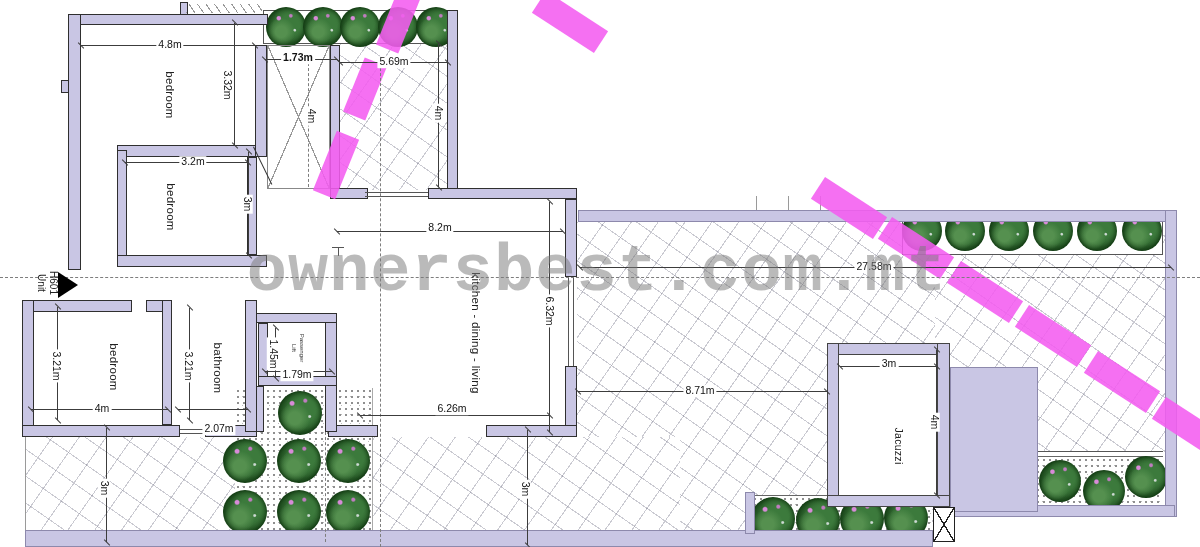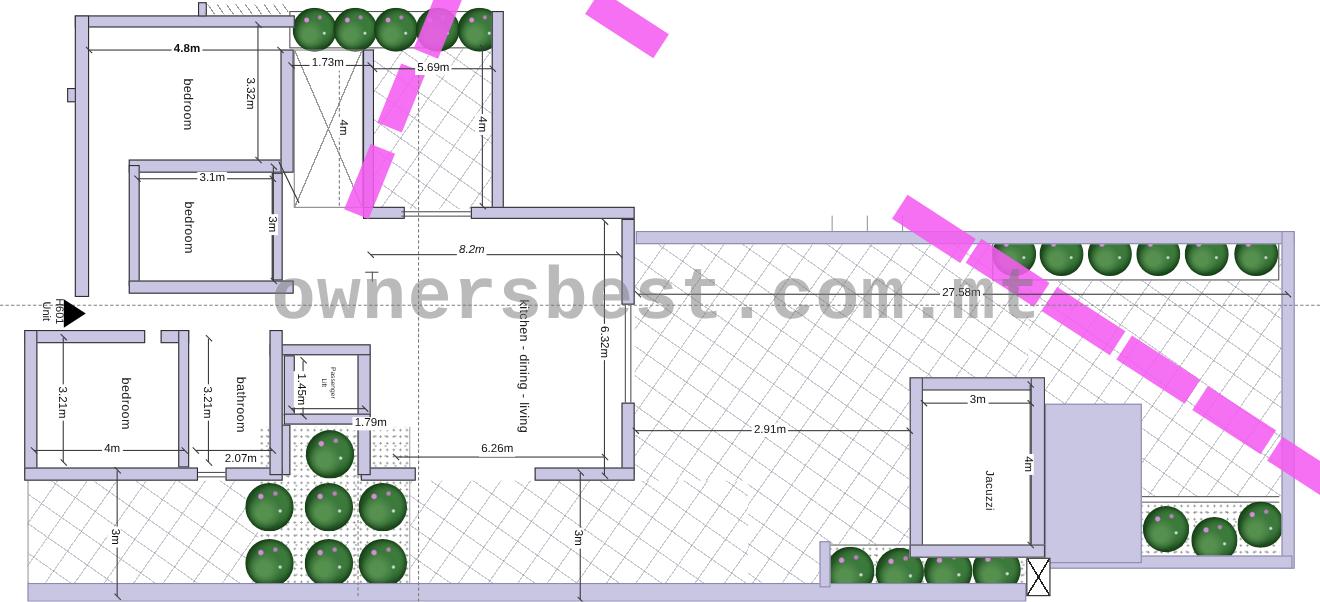--- a/index.html
+++ b/index.html
@@ -205,39 +205,39 @@
   <div class="abs dl h" style="left:178px;top:409px;width:70px;"></div>
   <div class="abs dl v" style="left:275px;top:328px;height:50px;"></div>
   <div class="abs dl h" style="left:265px;top:371px;width:67px;"></div>
   <div class="abs dl h" style="left:580px;top:267px;width:591px;"></div>
   <div class="abs dl h" style="left:578px;top:391px;width:249px;"></div>
   <div class="abs dl h" style="left:840px;top:366px;width:97px;"></div>
   <div class="abs dl v" style="left:936px;top:350px;height:145px;"></div>
   <div class="abs dl v" style="left:106px;top:428px;height:114px;"></div>
   <div class="abs dl v" style="left:527px;top:430px;height:115px;"></div>
 
-  <span class="dlabel" style="left:170px;top:45px;font-weight:bold;">4.8m</span>
+  <span class="dlabel" style="left:170px;top:45px;">4.8m</span>
   <span class="dlabel v" style="left:227px;top:85px;">3.32m</span>
-  <span class="dlabel" style="left:298px;top:58px;">1.73m</span>
+  <span class="dlabel" style="left:298px;top:58px;font-weight:bold;">1.73m</span>
   <span class="dlabel v" style="left:311px;top:116px;">4m</span>
   <span class="dlabel" style="left:394px;top:62px;">5.69m</span>
   <span class="dlabel v" style="left:438px;top:113px;">4m</span>
-  <span class="dlabel" style="left:429px;top:228px;font-style:italic;">8.2m</span>
+  <span class="dlabel" style="left:440px;top:228px;">8.2m</span>
   <span class="dlabel v" style="left:549px;top:311px;">6.32m</span>
   <span class="dlabel" style="left:452px;top:409px;">6.26m</span>
-  <span class="dlabel" style="left:193px;top:162px;">3.1m</span>
+  <span class="dlabel" style="left:193px;top:162px;">3.2m</span>
   <span class="dlabel v" style="left:247px;top:204px;">3m</span>
   <span class="dlabel v" style="left:56px;top:366px;">3.21m</span>
   <span class="dlabel" style="left:102px;top:409px;">4m</span>
   <span class="dlabel v" style="left:188px;top:366px;">3.21m</span>
-  <span class="dlabel" style="left:219px;top:418px;">2.07m</span>
+  <span class="dlabel" style="left:219px;top:429px;">2.07m</span>
   <span class="dlabel v" style="left:273px;top:354px;">1.45m</span>
-  <span class="dlabel" style="left:297px;top:385px;margin-left:40px;">1.79m</span>
+  <span class="dlabel" style="left:297px;top:375px;">1.79m</span>
   <span class="dlabel" style="left:874px;top:267px;">27.58m</span>
-  <span class="dlabel" style="left:700px;top:391px;">2.91m</span>
+  <span class="dlabel" style="left:700px;top:391px;">8.71m</span>
   <span class="dlabel" style="left:889px;top:364px;">3m</span>
   <span class="dlabel v" style="left:934px;top:422px;">4m</span>
   <span class="dlabel v" style="left:104px;top:488px;">3m</span>
   <span class="dlabel v" style="left:525px;top:489px;">3m</span>
 
   <span class="rlabel" style="left:170px;top:95px;">bedroom</span>
   <span class="rlabel" style="left:171px;top:207px;">bedroom</span>
   <span class="rlabel" style="left:114px;top:367px;">bedroom</span>
   <span class="rlabel" style="left:218px;top:368px;">bathroom</span>
   <span class="rlabel" style="left:476px;top:333px;">kitchen - dining - living</span>

